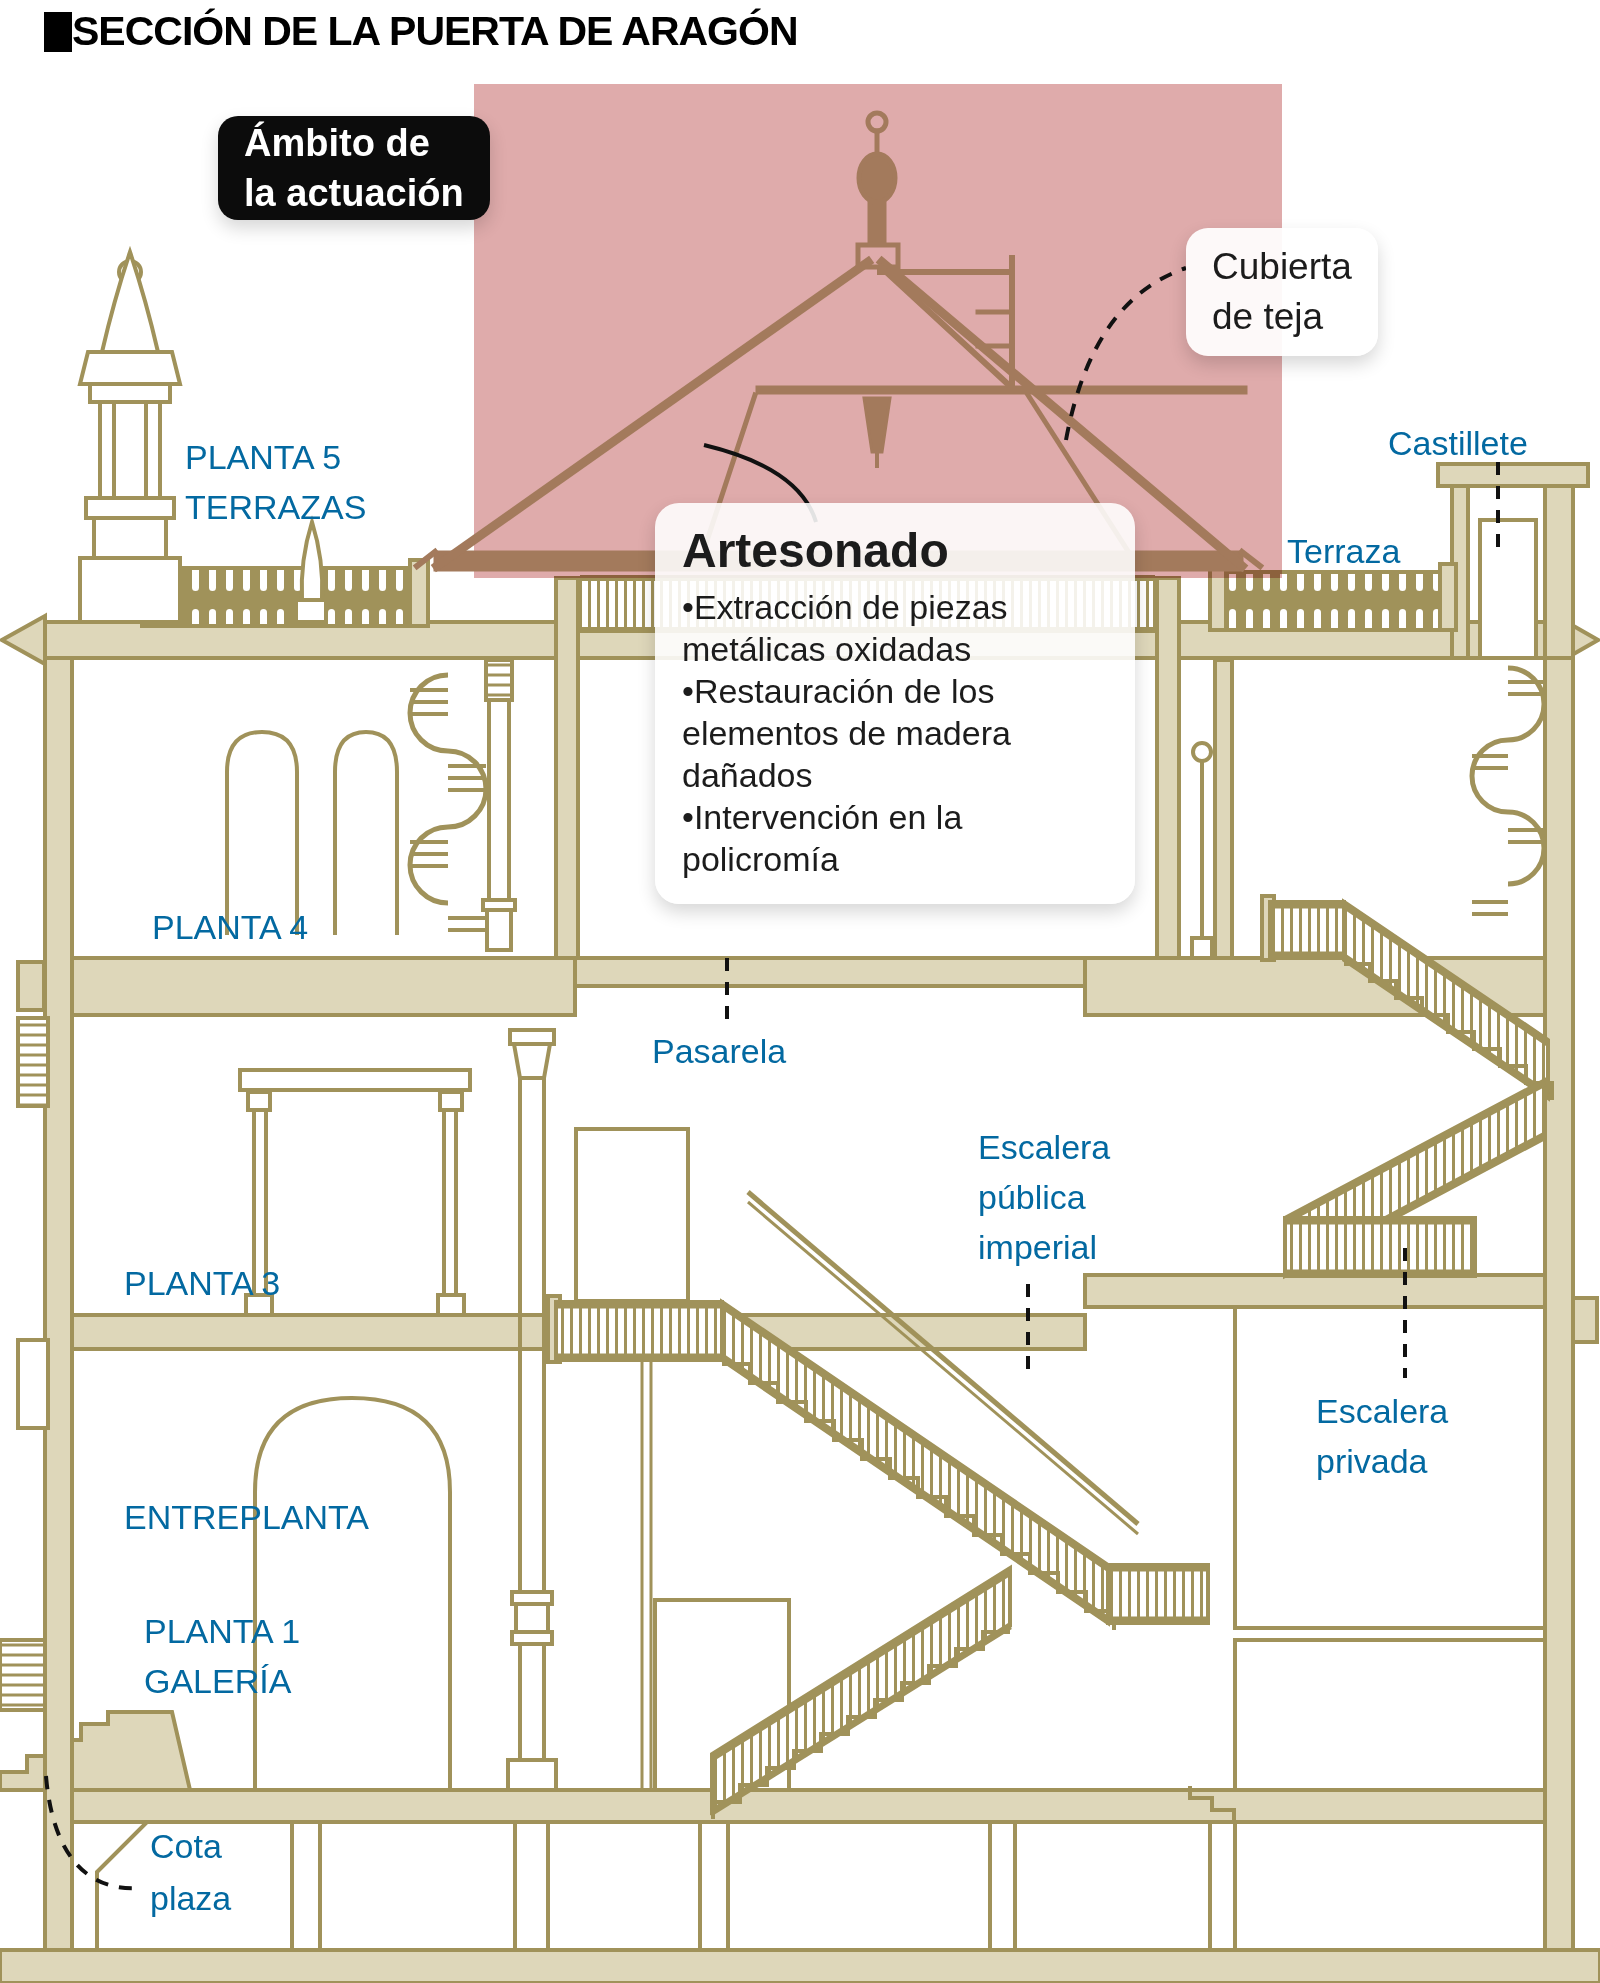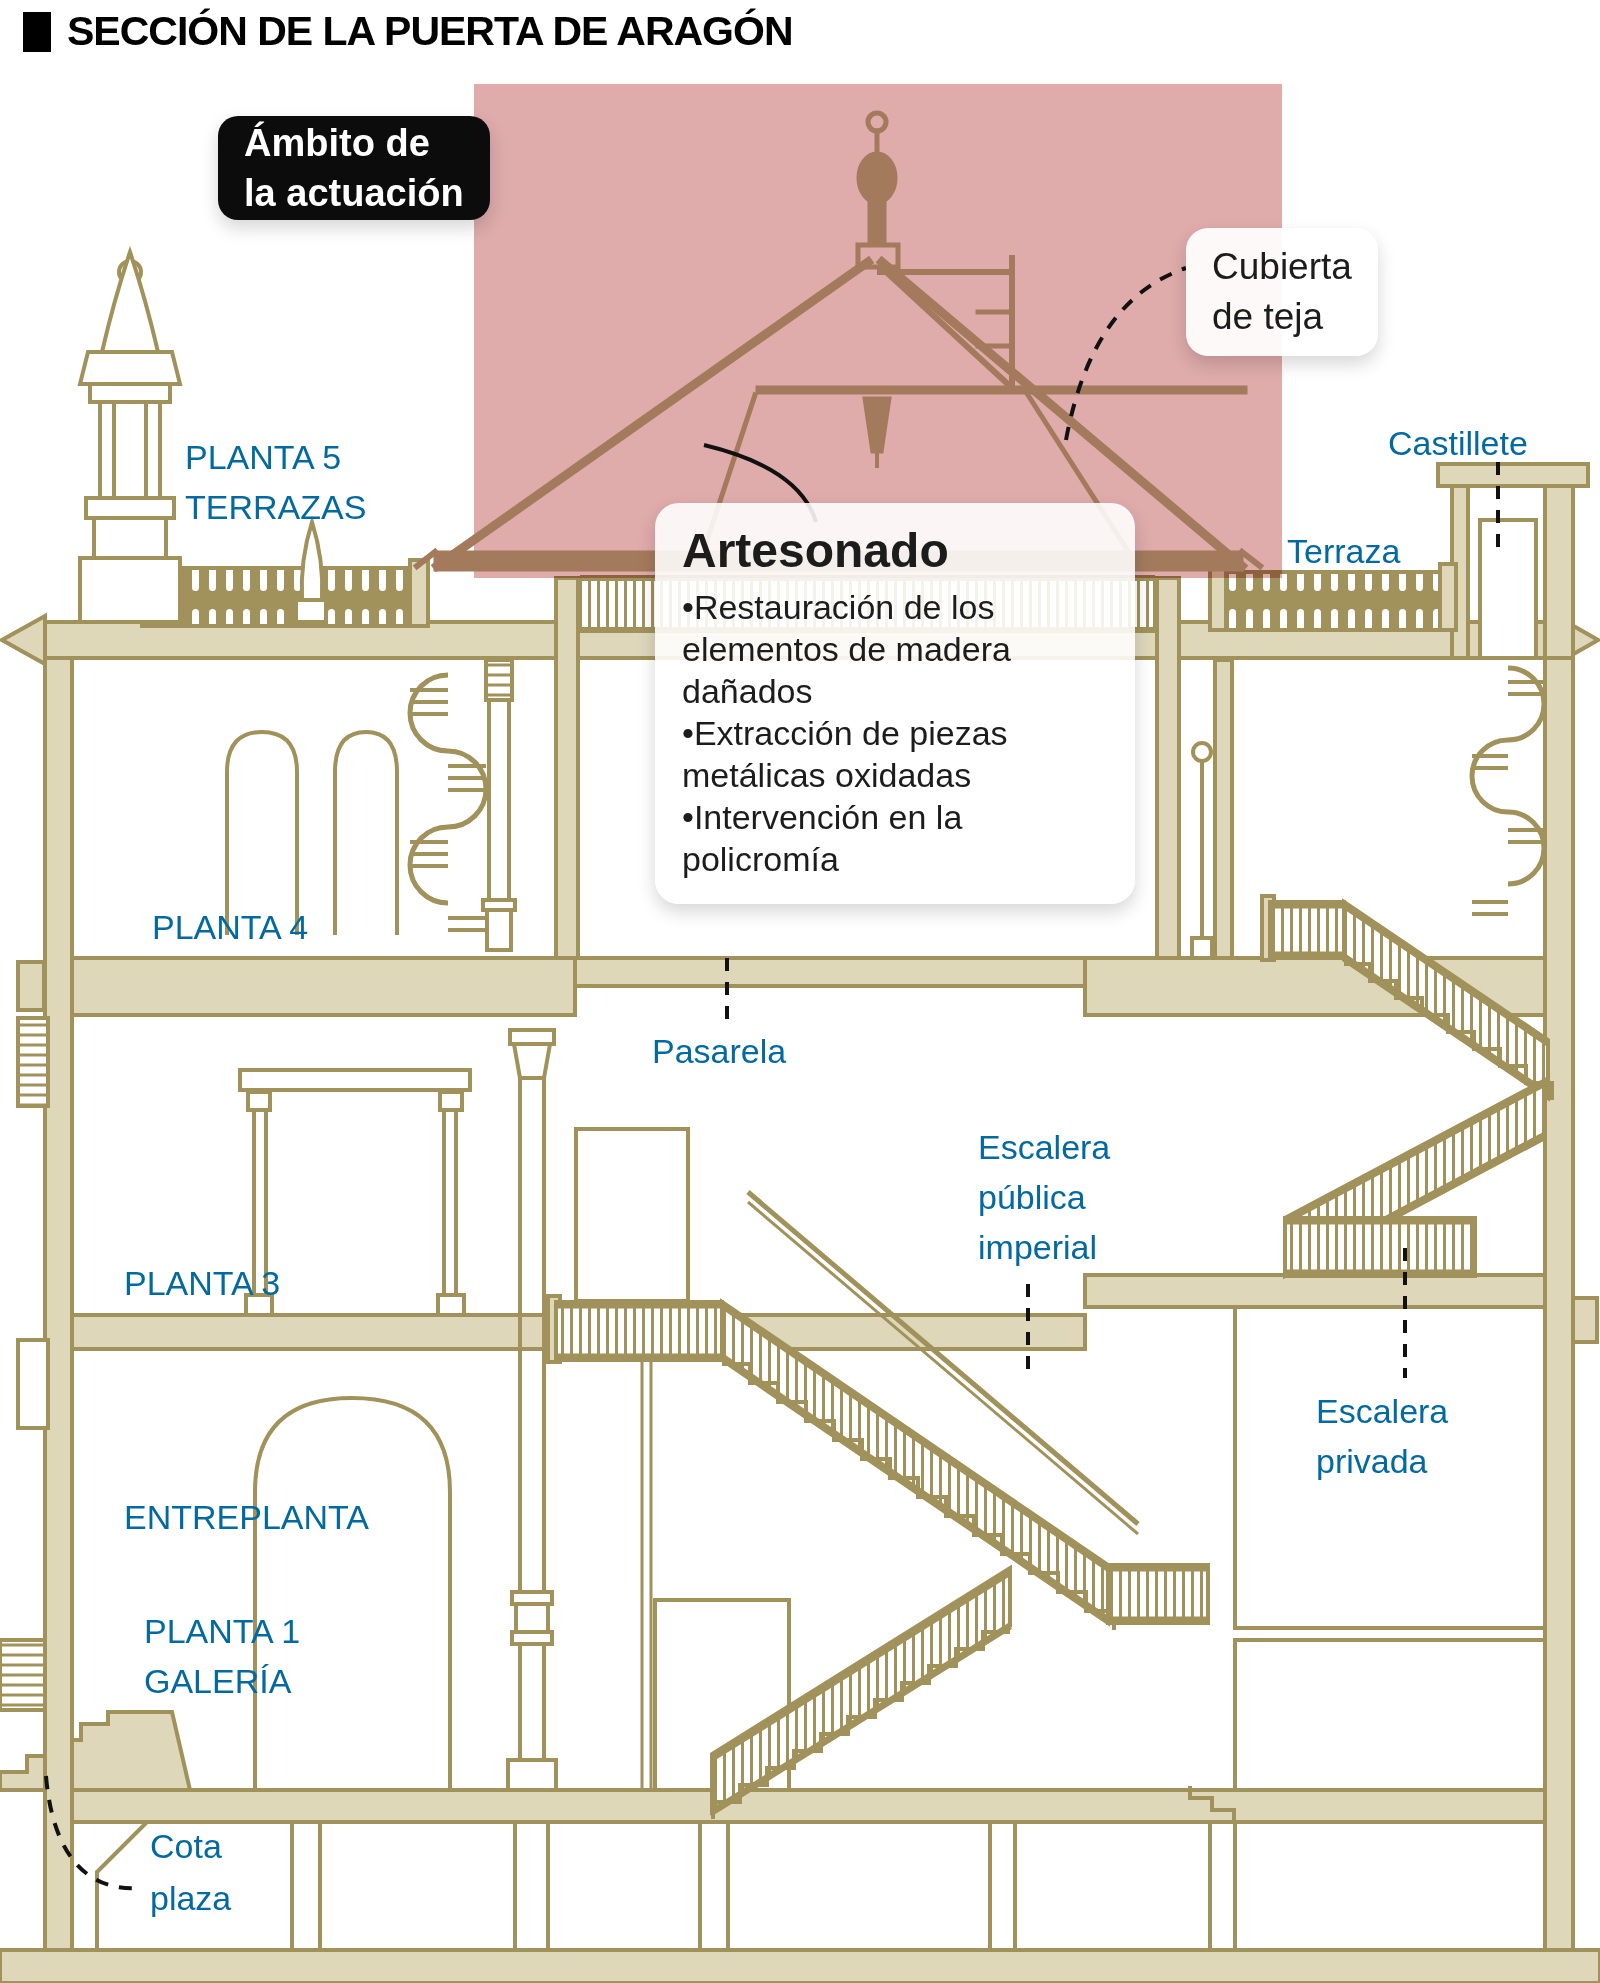--- a/index.html
+++ b/index.html
@@ -1,20 +1,20 @@
 <!DOCTYPE html>
 <html><head>
 <meta charset="utf-8">
 <style>
   html,body{margin:0;padding:0;background:#ffffff;}
   #stage{position:relative;width:1600px;height:1983px;background:#ffffff;overflow:hidden;
          font-family:"Liberation Sans","DejaVu Sans",sans-serif;color:#1c1c1c;}
   #drawing{position:absolute;left:0;top:0;}
   .lbl{position:absolute;white-space:pre-line;font-size:34px;line-height:50px;color:#0369a1;}
-  #title-wrap{position:absolute;left:23px;top:8px;display:flex;align-items:flex-start;gap:16px;}
+  #title-wrap{position:absolute;left:44px;top:8px;display:flex;align-items:flex-start;}
   #title-square{width:28px;height:40px;background:#000;margin-top:4px;}
   #title-text{font-size:41px;font-weight:bold;letter-spacing:-1px;color:#000;}
   .callout{position:absolute;border-radius:22px;box-shadow:0 8px 18px rgba(0,0,0,0.16);}
   #ambito-box{left:218px;top:116px;background:#0c0c0c;border-radius:20px;padding:2px 26px;}
   #ambito-box .t{color:#ffffff;font-size:38px;line-height:50px;font-weight:bold;white-space:pre-line;}
   #cubierta-box{left:1186px;top:228px;background:rgba(255,255,255,0.93);padding:14px 26px;}
   #cubierta-box .t{font-size:37px;line-height:50px;white-space:pre-line;color:#1c1c1c;}
   #artesonado-box{left:655px;top:503px;width:426px;background:rgba(255,255,255,0.88);
                   border-radius:24px;padding:20px 27px 24px 27px;}
   #artesonado-box .h{font-size:48px;font-weight:bold;margin-bottom:8px;}
@@ -259,22 +259,22 @@
 la actuación</div>
 </div>
 
 <div id="cubierta-box" class="callout">
   <div class="t">Cubierta
 de teja</div>
 </div>
 
 <div id="artesonado-box" class="callout">
   <div class="h">Artesonado</div>
+  <div class="b">•Extracción de piezas metálicas oxidadas</div>
   <div class="b">•Restauración de los elementos de madera dañados</div>
-  <div class="b">•Extracción de piezas metálicas oxidadas</div>
   <div class="b">•Intervención en la policromía</div>
 </div>
 
 <div class="lbl" style="left:185px;top:432px;">PLANTA 5
 TERRAZAS</div>
 <div class="lbl" style="left:124px;top:902px;margin-left:28px;">PLANTA 4</div>
 <div class="lbl" style="left:124px;top:1258px;">PLANTA 3</div>
 <div class="lbl" style="left:124px;top:1492px;">ENTREPLANTA</div>
 <div class="lbl" style="left:124px;top:1606px;margin-left:20px;">PLANTA 1
 GALERÍA</div>

